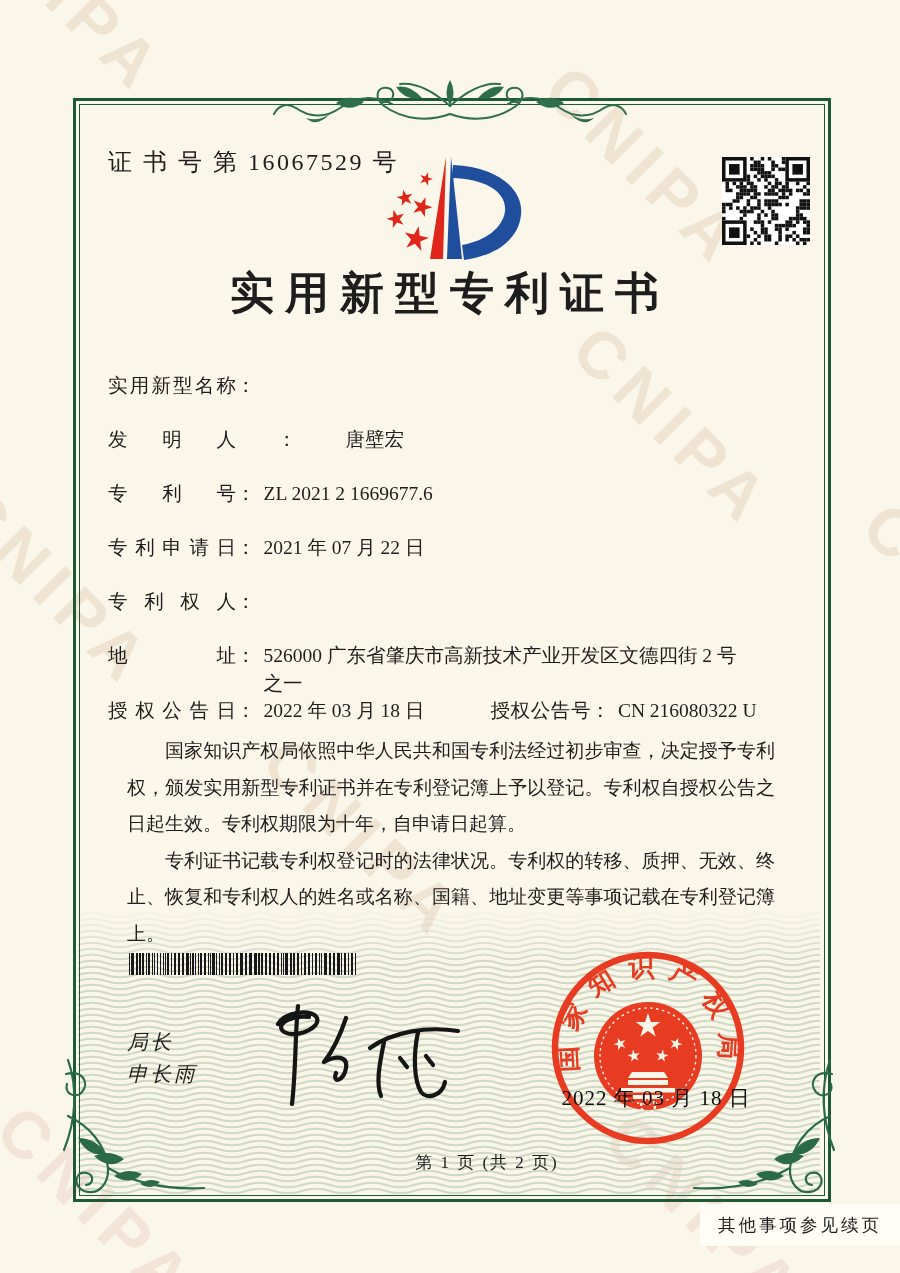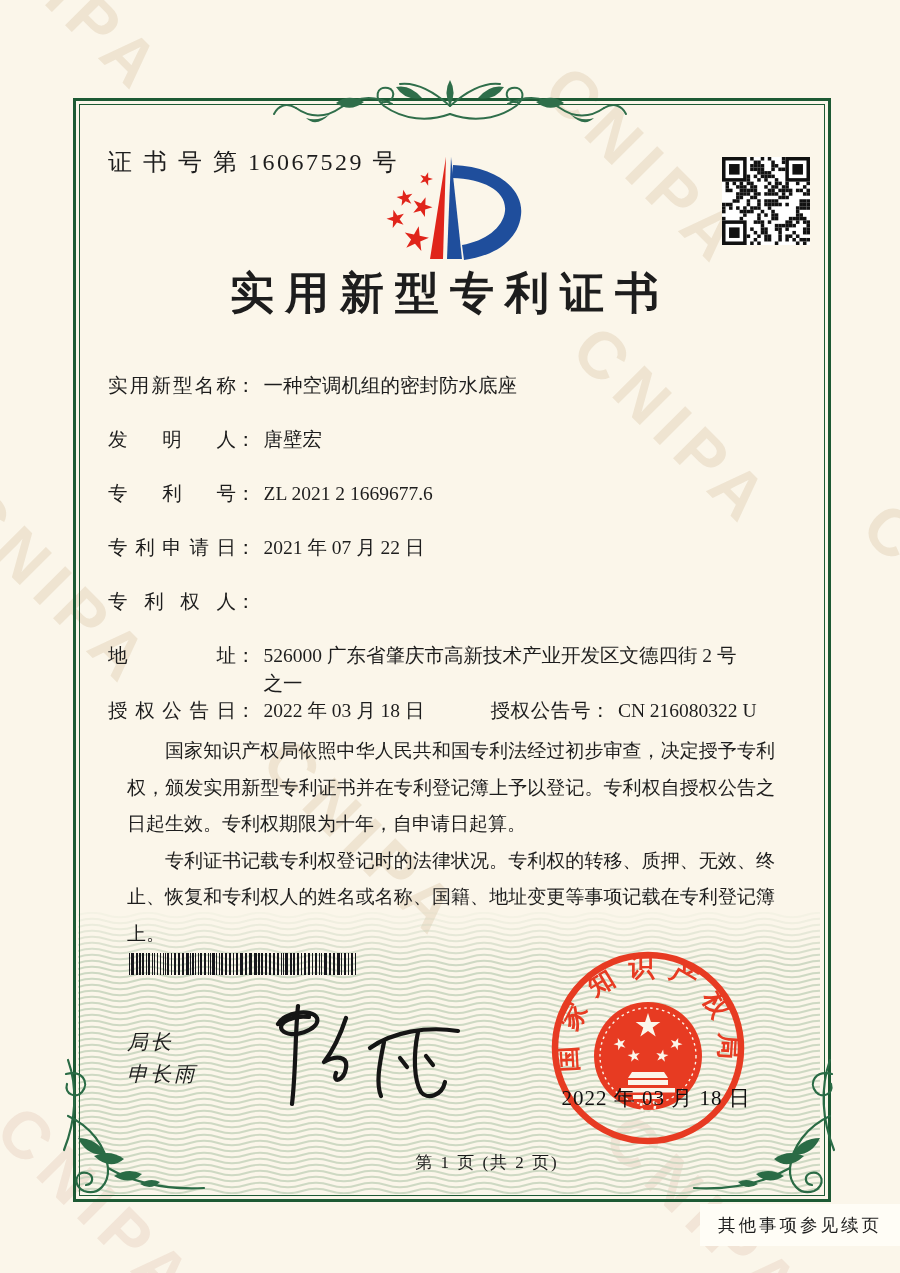--- a/index.html
+++ b/index.html
@@ -407,23 +407,22 @@
       <rect x="73.92" y="84.48" width="3.52" height="3.52" fill="#111"></rect>
       <rect x="80.96" y="84.48" width="3.52" height="3.52" fill="#111"></rect>
     </svg>
 
   <h1 class="title">实用新型专利证书</h1>
 
   <div class="content">
     <div class="frow" style="top:372px;">
       <span class="flabel">实用新型名称</span>
         <span class="colon">：</span>
-      <span class="fvalue">一种空调机组的密封防水底座</span>
-    </div>
-    <div class="frow" style="top:426px;">
+    </div>
+    <div class="frow" style="top:426px;gap:41px;">
       <span class="flabel">发明人</span>
         <span class="colon">：</span>
       <span class="fvalue">唐壁宏</span>
     </div>
     <div class="frow" style="top:480px;">
       <span class="flabel">专利号</span>
         <span class="colon">：</span>
       <span class="fvalue">ZL 2021 2 1669677.6</span>
     </div>
     <div class="frow" style="top:534px;">

